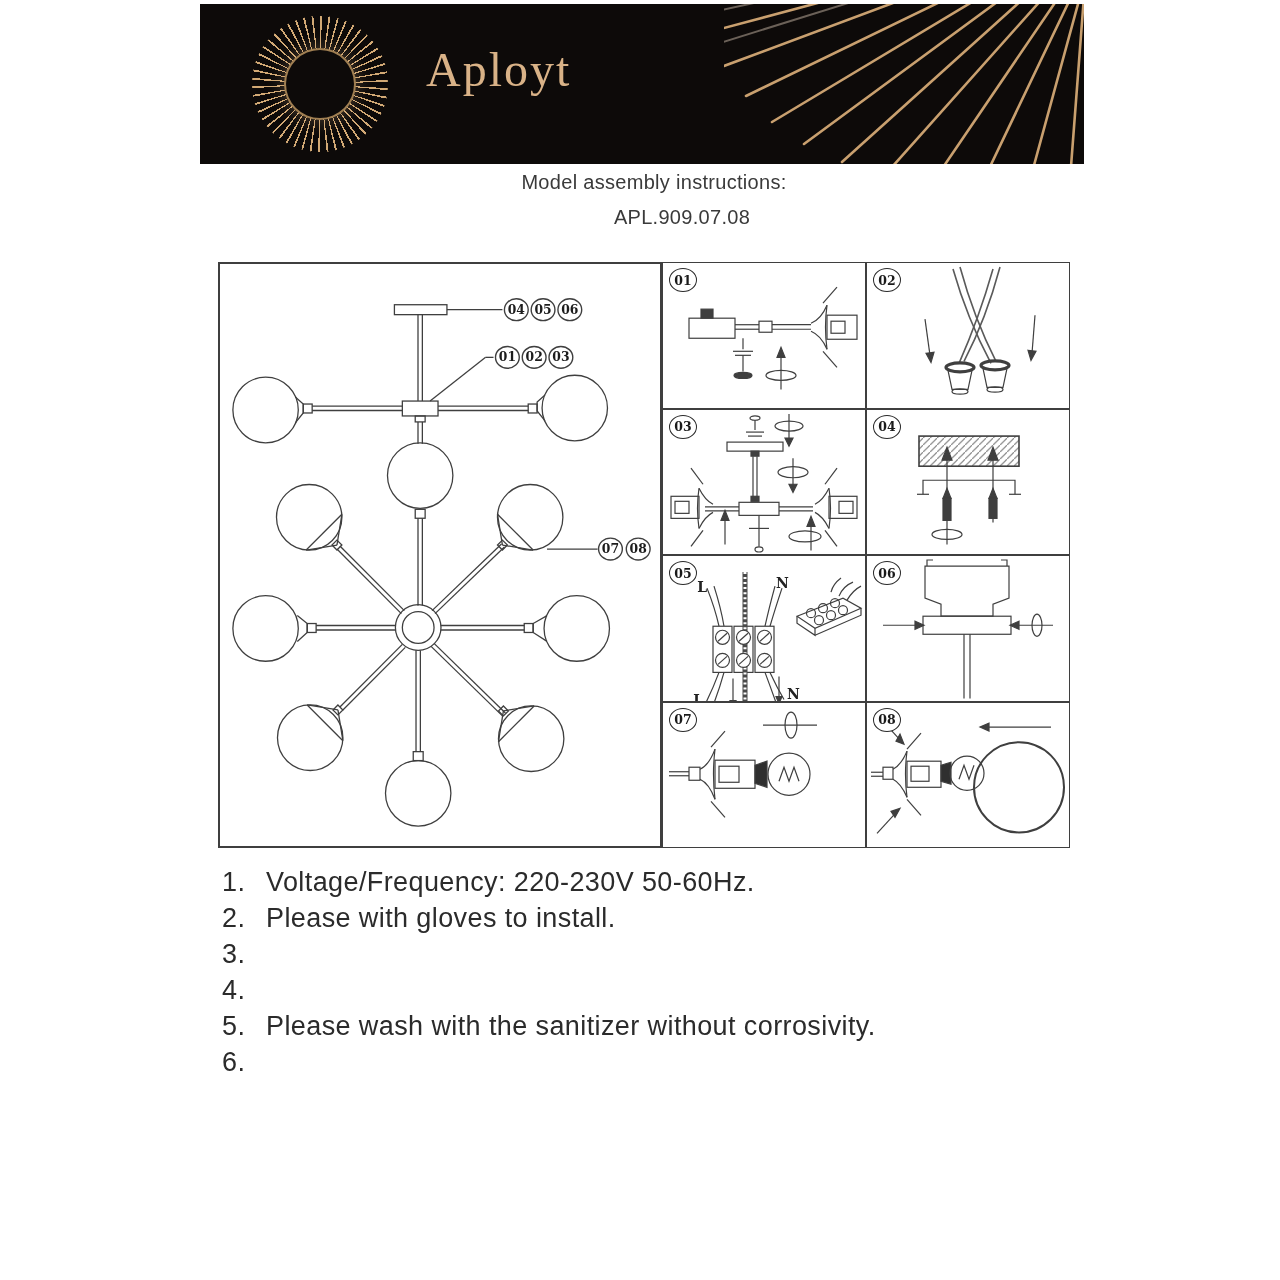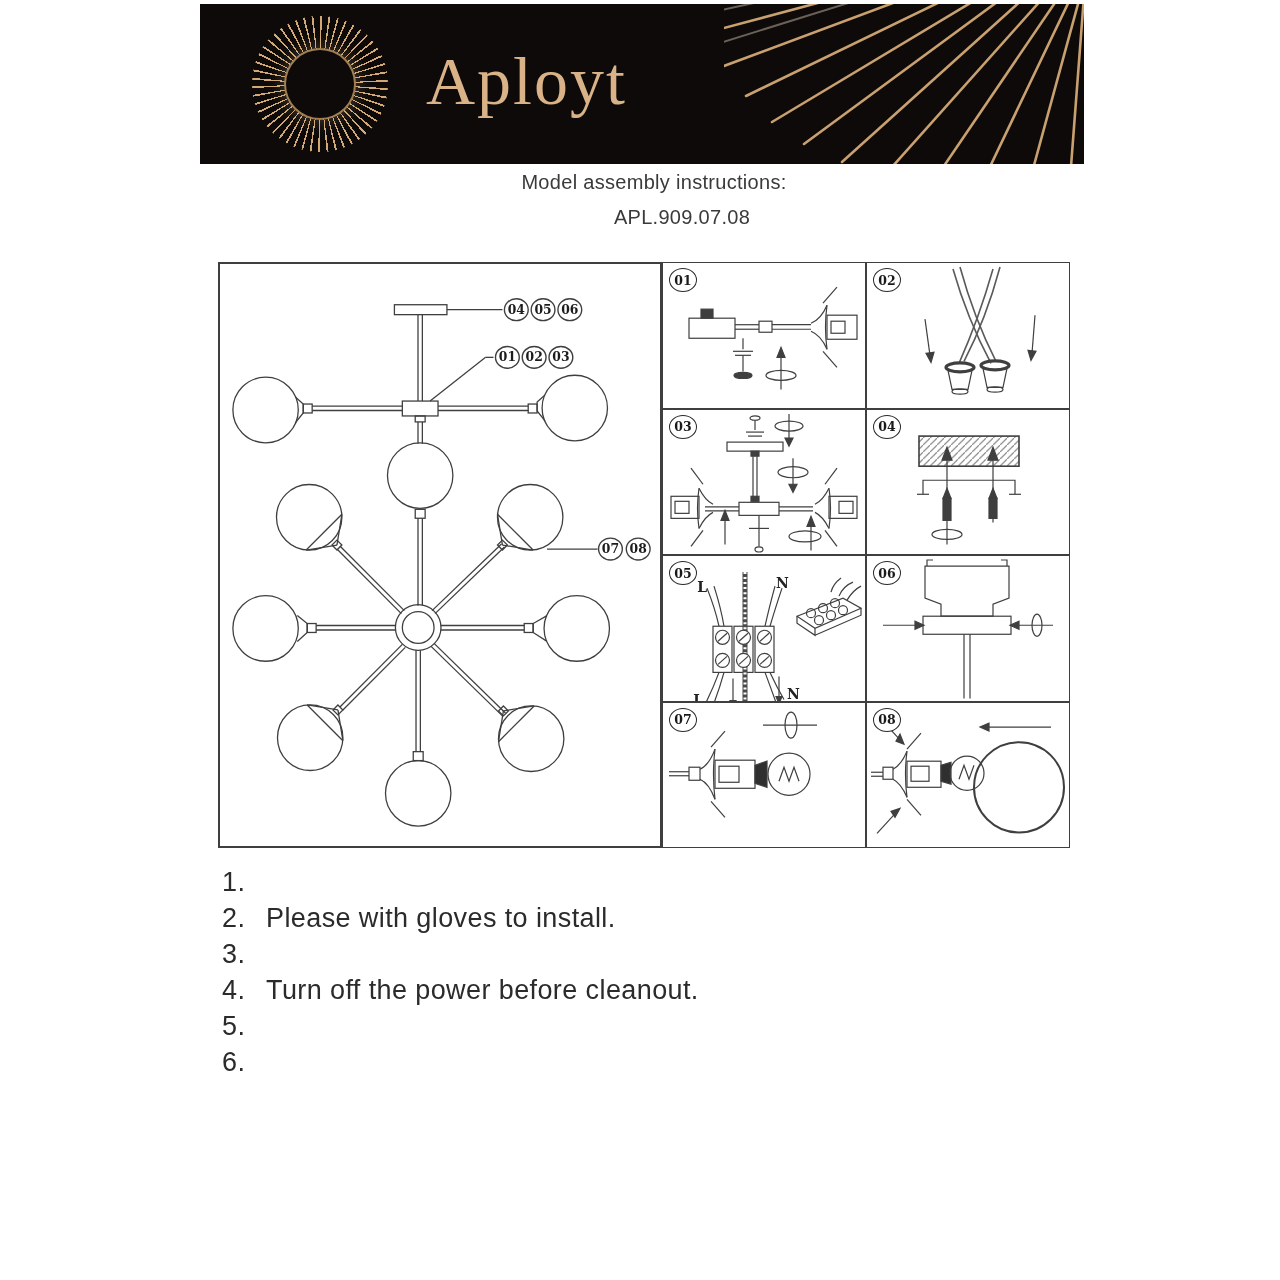--- a/index.html
+++ b/index.html
@@ -5,21 +5,21 @@
   html,body{margin:0;padding:0;background:#ffffff;}
   .page{position:relative;width:1280px;height:1280px;background:#fff;overflow:hidden;
         font-family:"Liberation Sans",sans-serif;}
   
   .banner{position:absolute;left:200px;top:4px;width:884px;height:160px;background:#0d0a09;overflow:hidden;}
   .sunburst{position:absolute;left:52px;top:12px;width:136px;height:136px;border-radius:50%;
             background:repeating-conic-gradient(#d2a975 0deg 1.6deg, rgba(0,0,0,0) 1.6deg 7.2deg);}
   .sunburst-core{position:absolute;left:86px;top:46px;width:68px;height:68px;border-radius:50%;
             background:#0d0a09;box-shadow:0 0 0 2px #a07f52, 0 0 18px 2px rgba(216,178,135,.35);}
   .brand{position:absolute;left:226px;top:38px;font-family:"Liberation Serif",serif;
-         font-size:68px;font-weight:400;color:#d9b287;letter-spacing:2px;}
+         font-size:48px;font-weight:400;color:#d9b287;letter-spacing:2px;}
   .rays{position:absolute;right:0;top:0;width:360px;height:160px;}
   
   .title,.model{position:absolute;left:14px;width:100%;text-align:center;color:#3a3a3a;
          font-size:20px;letter-spacing:.3px;}
   .title{top:171px;}
   .model{top:206px;margin-left:28px;}
   
   .diagram{position:absolute;left:218px;top:262px;width:852px;height:586px;}
   .main-box{position:absolute;left:0;top:0;width:444px;height:586px;border:2px solid #3f3f3f;box-sizing:border-box;}
   .main-box svg{position:absolute;left:0;top:0;width:100%;height:100%;}
@@ -433,33 +433,34 @@
           </g>
         </svg>
       </div>
 
     </div>
   </div>
 
   <div class="list">
     <div class="row">
       <span class="num">1.</span>
+      <span class="txt">Voltage/Frequency: 220-230V 50-60Hz.</span>
     </div>
     <div class="row">
       <span class="num">2.</span>
       <span class="txt">Please with gloves to install.</span>
     </div>
     <div class="row">
       <span class="num">3.</span>
     </div>
     <div class="row">
       <span class="num">4.</span>
-      <span class="txt">Turn off the power before cleanout.</span>
     </div>
     <div class="row">
       <span class="num">5.</span>
+      <span class="txt">Please wash with the sanitizer without corrosivity.</span>
     </div>
     <div class="row">
       <span class="num">6.</span>
     </div>
   </div>
 
 </div>
 
 </body></html>

